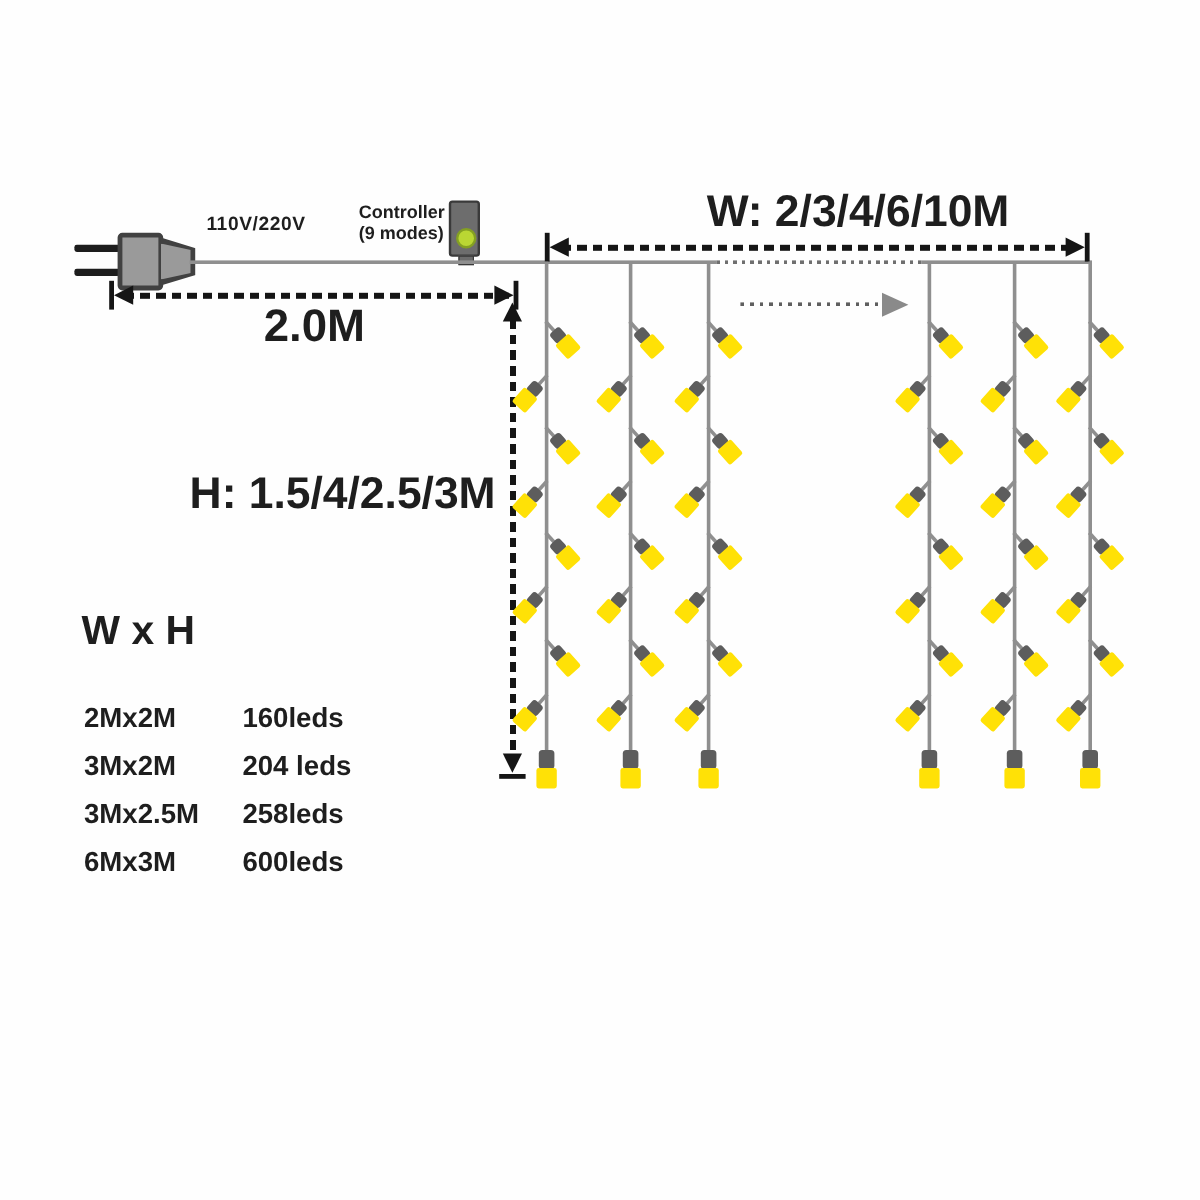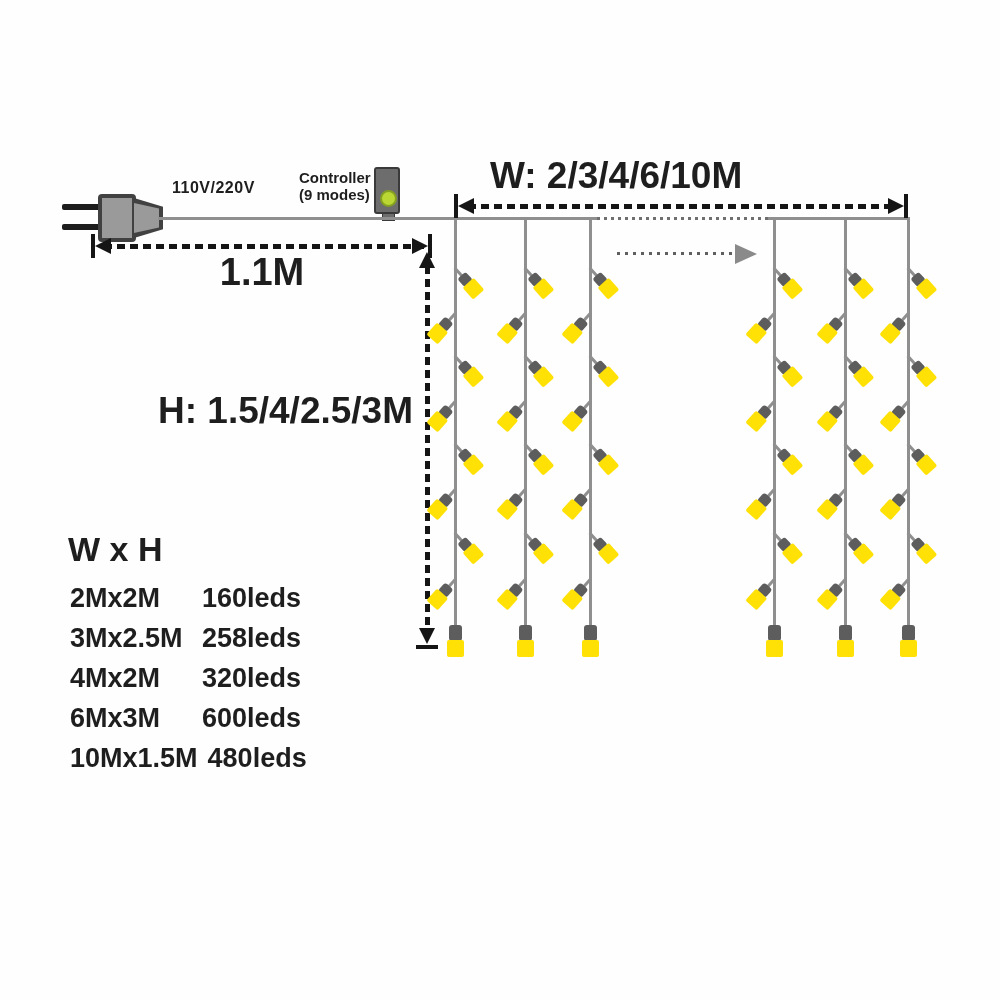--- a/index.html
+++ b/index.html
@@ -6,21 +6,21 @@
   #stage{
     position:relative;width:1000px;height:1000px;background:#fefefe;overflow:hidden;
     font-family:"Liberation Sans", sans-serif;color:var(--text-black,#1e1e1e);
   }
 
   
   .lbl{position:absolute;font-weight:bold;white-space:pre;}
   .lbl-voltage{left:172px;top:179px;font-size:16px;letter-spacing:0.5px;}
   .lbl-controller{left:299px;top:169px;font-size:15px;line-height:17px;}
   .lbl-cable{left:94px;top:251px;width:336px;text-align:center;font-size:38px;}
-  .lbl-width{left:490px;top:155px;width:450px;font-size:37px;}
+  .lbl-width{left:490px;top:155px;width:450px;text-align:center;font-size:37px;}
   .lbl-height{left:158px;top:390px;font-size:37px;}
 
   
   .wire{position:absolute;height:3px;background:var(--wire-gray,#8f8f8f);}
   .wire-dotted{position:absolute;height:3px;
     background:repeating-linear-gradient(90deg,#6f6f6f 0 3px,transparent 3px 7px);}
   .strand{position:absolute;width:3px;background:var(--wire-gray,#8f8f8f);}
 
   
   .hdash{position:absolute;height:5px;
@@ -63,23 +63,23 @@
   .bulb{position:absolute;width:16px;}
   .bulb .stem{width:3px;height:11px;background:var(--wire-gray,#8f8f8f);margin:0 auto;}
   .bulb .socket{width:11px;height:11px;background:var(--socket-gray,#5d5d5d);border-radius:3px;margin:-1px auto 0;}
   .bulb .glass{width:15px;height:16px;background:var(--bulb-yellow,#ffe106);border-radius:2px;margin:-1px auto 0;}
   .bulb.right{transform-origin:8px 1px;transform:rotate(-42deg);}
   .bulb.left {transform-origin:8px 1px;transform:rotate(42deg);}
   .bulb.bottom .socket{width:13px;height:16px;}
   .bulb.bottom .glass{width:17px;height:17px;}
 
   
-  .spec-heading{position:absolute;left:68px;top:530px;font-size:34px;font-weight:bold;}
+  .spec-heading{position:absolute;left:68px;top:507px;font-size:34px;font-weight:bold;}
   .spec-list{position:absolute;left:70px;top:578px;}
-  .spec-row{height:40px;line-height:40px;font-size:27px;font-weight:bold;white-space:pre;}
+  .spec-row{height:40px;line-height:40px;font-size:23px;font-weight:bold;white-space:pre;}
   .spec-size{display:inline-block;min-width:122px;padding-right:10px;}
 </style>
 </head>
 <body>
 
 <div id="stage">
 
   <div>
     <div class="prong" style="top:204px"></div>
     <div class="prong" style="top:224px"></div>
@@ -98,21 +98,21 @@
   <div class="wire" style="left:158px;top:217px;width:439px;"></div>
   <div class="wire-dotted" style="left:597px;top:217px;width:171px;"></div>
   <div class="wire" style="left:768px;top:217px;width:142px;"></div>
 
   <div>
     <div class="tickv" style="left:91px;top:234px;"></div>
     <div class="arr arr-left" style="left:95px;top:238px;"></div>
     <div class="hdash" style="left:104px;top:244px;width:322px;"></div>
     <div class="arr arr-right" style="left:412px;top:238px;"></div>
     <div class="tickv" style="left:428px;top:234px;"></div>
-    <div class="lbl lbl-cable">1.1M</div>
+    <div class="lbl lbl-cable">2.0M</div>
   </div>
 
   <div>
     <div class="lbl lbl-width">W: 2/3/4/6/10M</div>
     <div class="tickv" style="left:454px;top:194px;"></div>
     <div class="arr arr-left" style="left:458px;top:198px;"></div>
     <div class="hdash" style="left:468px;top:204px;width:424px;"></div>
     <div class="arr arr-right" style="left:888px;top:198px;"></div>
     <div class="tickv" style="left:904px;top:194px;"></div>
   </div>
@@ -400,25 +400,24 @@
       <div class="bulb bottom" style="left: 900px; top: 626px;">
         <div class="socket"></div>
         <div class="glass"></div>
       </div>
     </div>
 
   <div class="spec-heading">W x H</div>
   <div class="spec-list" id="spec-list">
     <div class="spec-row"><span class="spec-size">2Mx2M</span><span class="spec-leds">160leds</span></div>
 
+    <div class="spec-row"><span class="spec-size">3Mx2M</span><span class="spec-leds">204 leds</span></div>
 
     <div class="spec-row"><span class="spec-size">3Mx2.5M</span><span class="spec-leds">258leds</span></div>
 
 
-    <div class="spec-row"><span class="spec-size">4Mx2M</span><span class="spec-leds">320leds</span></div>
 
     <div class="spec-row"><span class="spec-size">6Mx3M</span><span class="spec-leds">600leds</span></div>
 
-    <div class="spec-row"><span class="spec-size">10Mx1.5M</span><span class="spec-leds">480leds</span></div>
 
   </div>
 
 </div>
 
 </body></html>

